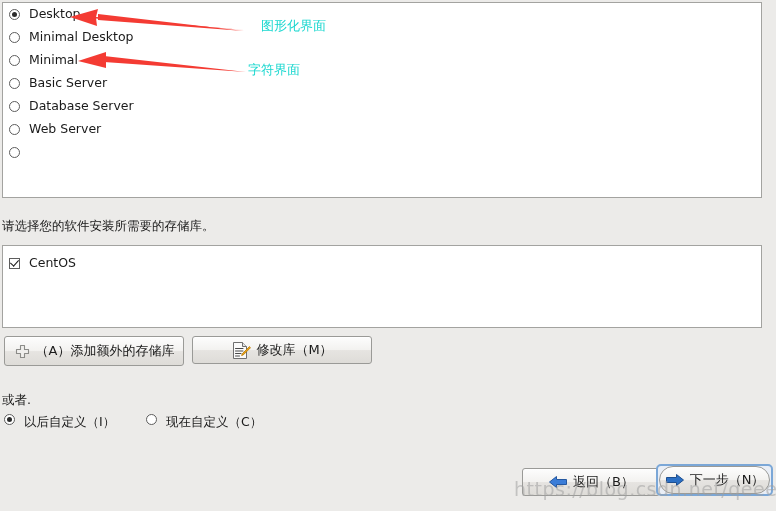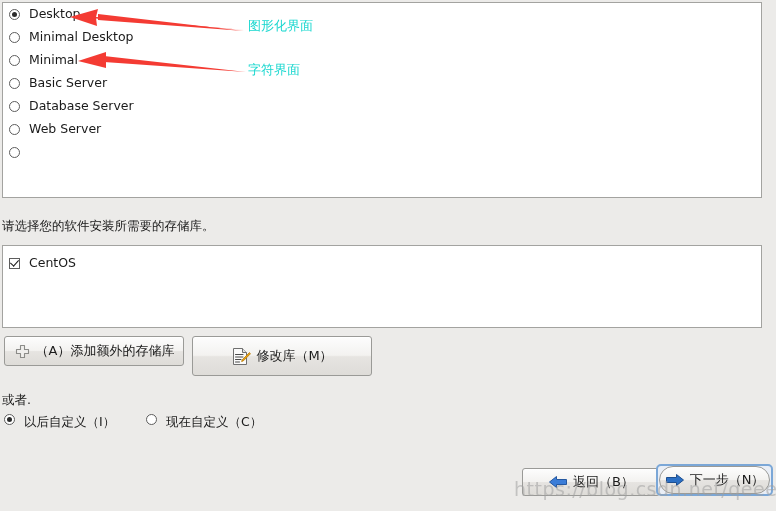--- a/index.html
+++ b/index.html
@@ -48,21 +48,21 @@
   
   .btn{
     position:absolute;box-sizing:border-box;
     border:1px solid #9a9a97;border-radius:3px;
     background:linear-gradient(to bottom,#fdfdfd 0%,#f3f2f0 48%,#e6e4e1 52%,#dedcd8 100%);
     display:flex;align-items:center;justify-content:center;
     font-size:13px;color:#1a1a1a;cursor:default;
     box-shadow:0 1px 0 rgba(255,255,255,.7) inset;
   }
   #btn-add-repo{left:4px;top:336px;width:180px;height:30px;}
-  #btn-modify-repo{left:192px;top:336px;width:180px;height:40px;}
+  #btn-modify-repo{left:192px;top:336px;width:180px;height:28px;}
   #btn-back{left:522px;top:468px;width:138px;height:28px;}
   #btn-next{
     left:656px;top:464px;width:117px;height:32px;
     border:2px solid #7ba7d7;border-radius:5px;padding:1px;
     background:#e9eef6;box-shadow:none;
   }
   #btn-next .inner{
     width:100%;height:100%;border:1px solid #9a9a97;border-radius:14px;
     background:linear-gradient(to bottom,#fdfdfd 0%,#f3f2f0 48%,#e6e4e1 52%,#dedcd8 100%);
     display:flex;align-items:center;justify-content:center;
@@ -77,21 +77,21 @@
   #cust-now{position:absolute;left:146px;top:414px;}
   .inline-row{display:flex;}
   .inline-row .lbl{margin-left:9px;font-size:12.5px;white-space:nowrap;}
 
   
   #anno-layer{position:absolute;left:0;top:0;width:776px;height:511px;pointer-events:none;}
   .anno-text{
     position:absolute;color:#19d7cf;font-size:13px;white-space:nowrap;
     font-family:"DejaVu Sans","Liberation Sans",sans-serif;
   }
-  #anno-gui-text{left:248px;top:17px;}
+  #anno-gui-text{left:261px;top:17px;}
   #anno-cli-text{left:248px;top:61px;}
 
   
   #watermark{
     position:absolute;left:514px;top:478px;
     font-size:19px;color:rgba(160,160,160,.55);
     letter-spacing:.5px;white-space:nowrap;
     font-family:"DejaVu Sans","Liberation Sans",sans-serif;
   }
 </style>

